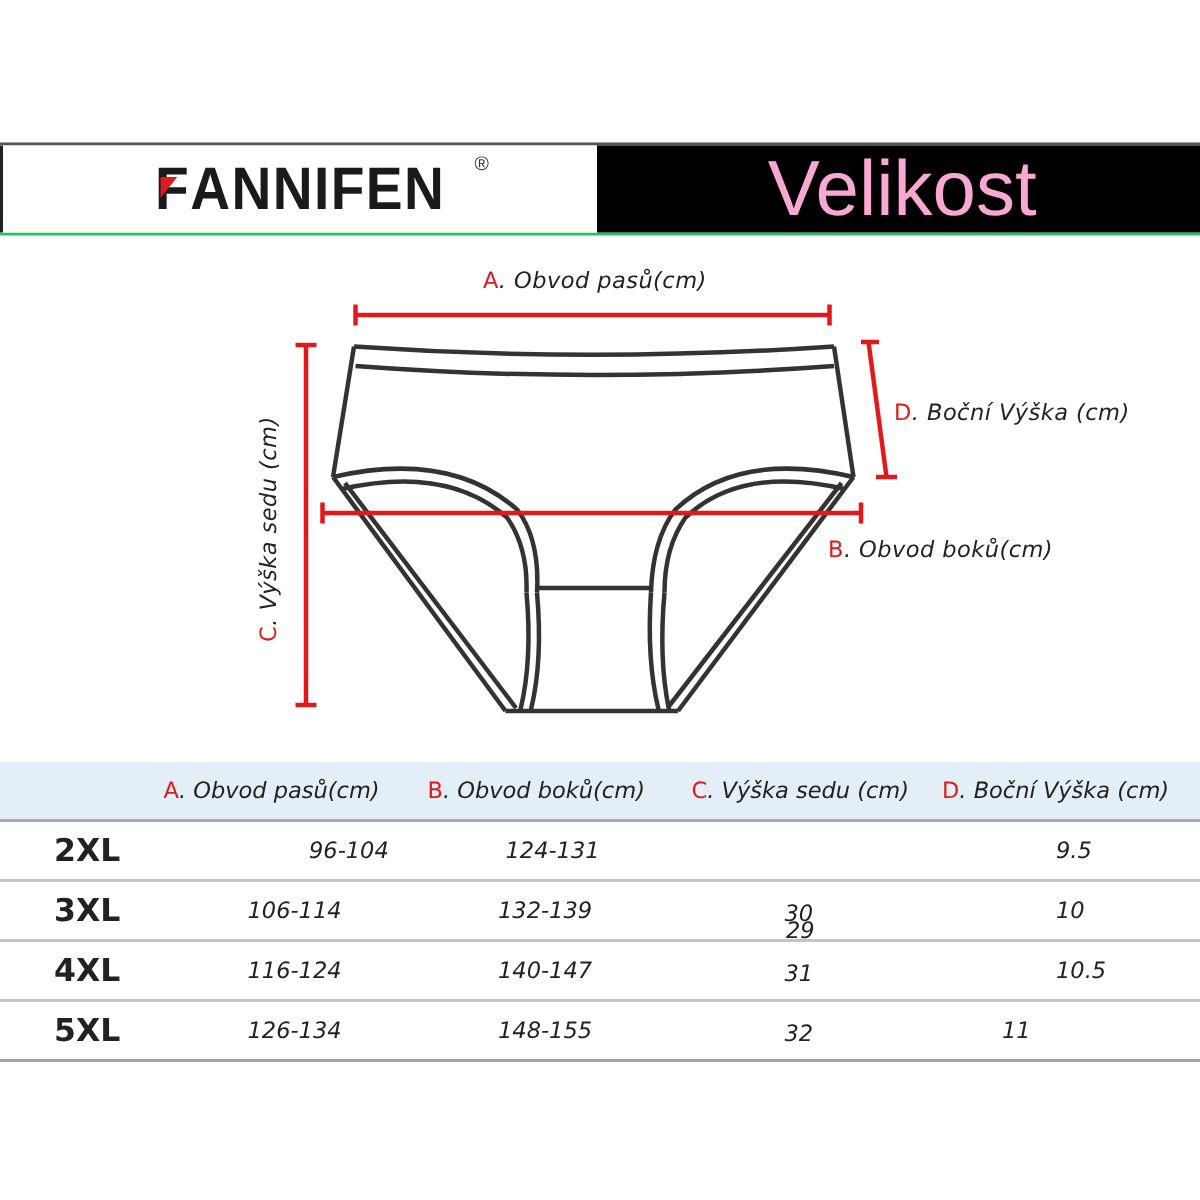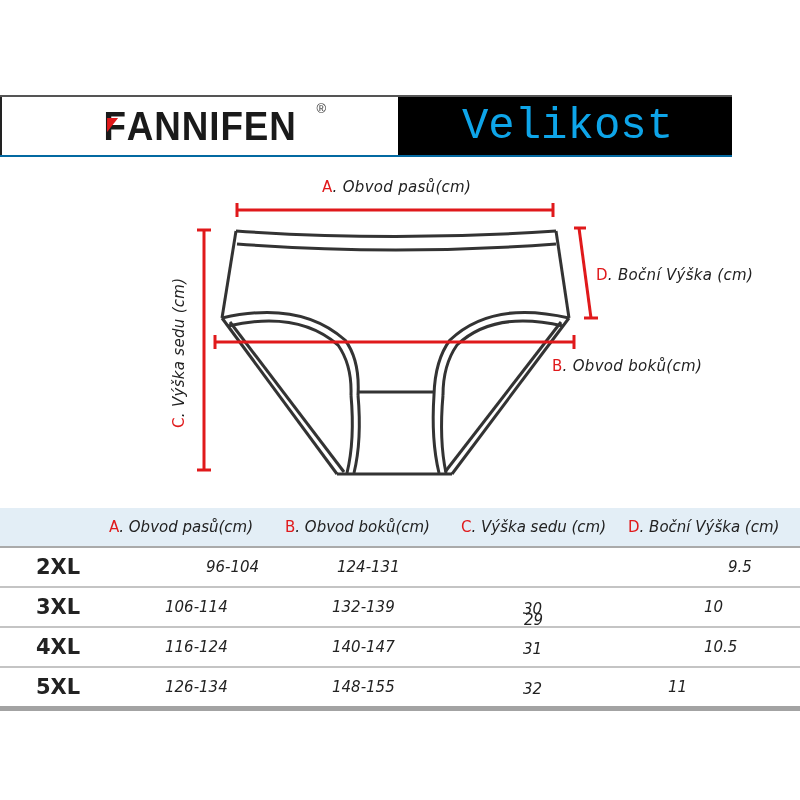--- a/index.html
+++ b/index.html
@@ -1,43 +1,43 @@
 <!DOCTYPE html>
 <html><head>
   <meta charset="utf-8">
   <style>
     html, body { margin: 0; padding: 0; }
     body {
       width: 800px; height: 800px; background: #ffffff; position: relative; overflow: hidden;
       font-family: "DejaVu Sans", sans-serif;
     }
     .header {
-      position: absolute; left: 0; top: 95px; width: 732px; height: 58px;
-      border-top: 2px solid #555; border-bottom: 2px solid #0369a1; display: flex;
+      position: absolute; left: 0; top: 95px; width: 800px; height: 58px;
+      border-top: 2px solid #555; border-bottom: 2px solid #22c55e; display: flex;
     }
     .brand-box {
       width: 396px; height: 58px; background: #fff; border-left: 2px solid #222;
       display: flex; align-items: center; justify-content: center; position: relative;
     }
     .brand-text {
       font-family: "Liberation Sans", sans-serif; font-weight: bold; font-size: 40px;
       letter-spacing: 1px; color: #1a1a1a; transform: scaleX(0.92); position: relative;
     }
     .brand-text .first { position: relative; display: inline-block; }
     .brand-text .first::after {
       content: ""; position: absolute; left: 4px; top: 14px; width: 0; height: 0;
       border-left: 12px solid #e0191b; border-bottom: 14px solid transparent;
     }
     .reg { position: absolute; font-size: 13px; color: #333; top: 4px; right: 72px;
       font-family: "Liberation Sans", sans-serif; }
     .title-box {
       flex: 1; background: #000; display: flex; align-items: center; justify-content: center;
     }
     .title-text {
-      color: #0ea5e9; font-family: Liberation Mono, monospace; font-size: 44px; margin-left: 5px;
+      color: #f9a8d4; font-family: Liberation Sans, sans-serif; font-size: 52px; margin-left: 5px;
     }
     .lbl {
       position: absolute; font-family: "DejaVu Sans", sans-serif; font-style: italic;
       font-size: 15px; color: #222; white-space: nowrap; letter-spacing: 0.3px;
     }
     .lbl .ltr { color: #e0191b; font-style: normal; }
     .lbl-c { transform: rotate(-90deg); transform-origin: left top; }
     svg.diagram { position: absolute; left: 0; top: 0; }
     .table {
       position: absolute; left: 0; top: 508px; width: 800px;
@@ -45,21 +45,21 @@
     .thead {
       height: 38px; background: #e3eef6; display: flex; align-items: center;
       border-bottom: 2px solid #aaa;
     }
     .th { font-style: italic; font-size: 15px; color: #222; white-space: nowrap; }
     .th .ltr { color: #e0191b; font-style: normal; }
     .row {
       height: 38px; display: flex; align-items: center; border-bottom: 2px solid #c4c4c4;
       position: relative;
     }
-    .row.last { border-bottom: 5px solid #a3a3a3; padding-left: 32px; }
+    .row.last { border-bottom: 2px solid #a3a3a3; padding-left: 32px; }
     .size { position: absolute; left: 36px; font-weight: bold; 
       font-size: 21px; color: #222; font-family: "DejaVu Sans", sans-serif; }
     .cell { position: absolute; font-style: italic; font-size: 15px; color: #222; }
   </style>
 </head>
 <body>
 
 <div class="header">
   <div class="brand-box">
     <div class="brand-text"><span class="first">F</span><span>ANNIFEN</span></div>
@@ -122,21 +122,21 @@
     <span class="th" style="position:absolute; left:109px;"><span class="ltr">A</span><span>. Obvod pasů(cm)</span></span>
     <span class="th" style="position:absolute; left:285px;"><span class="ltr">B</span><span>.  Obvod boků(cm)</span></span>
     <span class="th" style="position:absolute; left:461px;"><span class="ltr">C</span><span>. Výška sedu (cm)</span></span>
     <span class="th" style="position:absolute; left:628px;"><span class="ltr">D</span><span>. Boční Výška (cm)</span></span>
   </div>
   <div class="row">
     <span class="size">2XL</span>
     <span class="cell" style="left:166px;margin-left:40px;">96-104</span>
     <span class="cell" style="left:337px;">124-131</span>
     <span class="cell" style="left:524px; top:20px;margin-top:43px;">29</span>
-    <span class="cell" style="left:728px;">9.5</span>
+    <span class="cell" style="left:704px;">9.5</span>
   </div>
   <div class="row">
     <span class="size">3XL</span>
     <span class="cell" style="left:165px;">106-114</span>
     <span class="cell" style="left:332px;">132-139</span>
     <span class="cell" style="left:523px; top:12px;">30</span>
     <span class="cell" style="left:704px;">10</span>
   </div>
   <div class="row">
     <span class="size">4XL</span>

